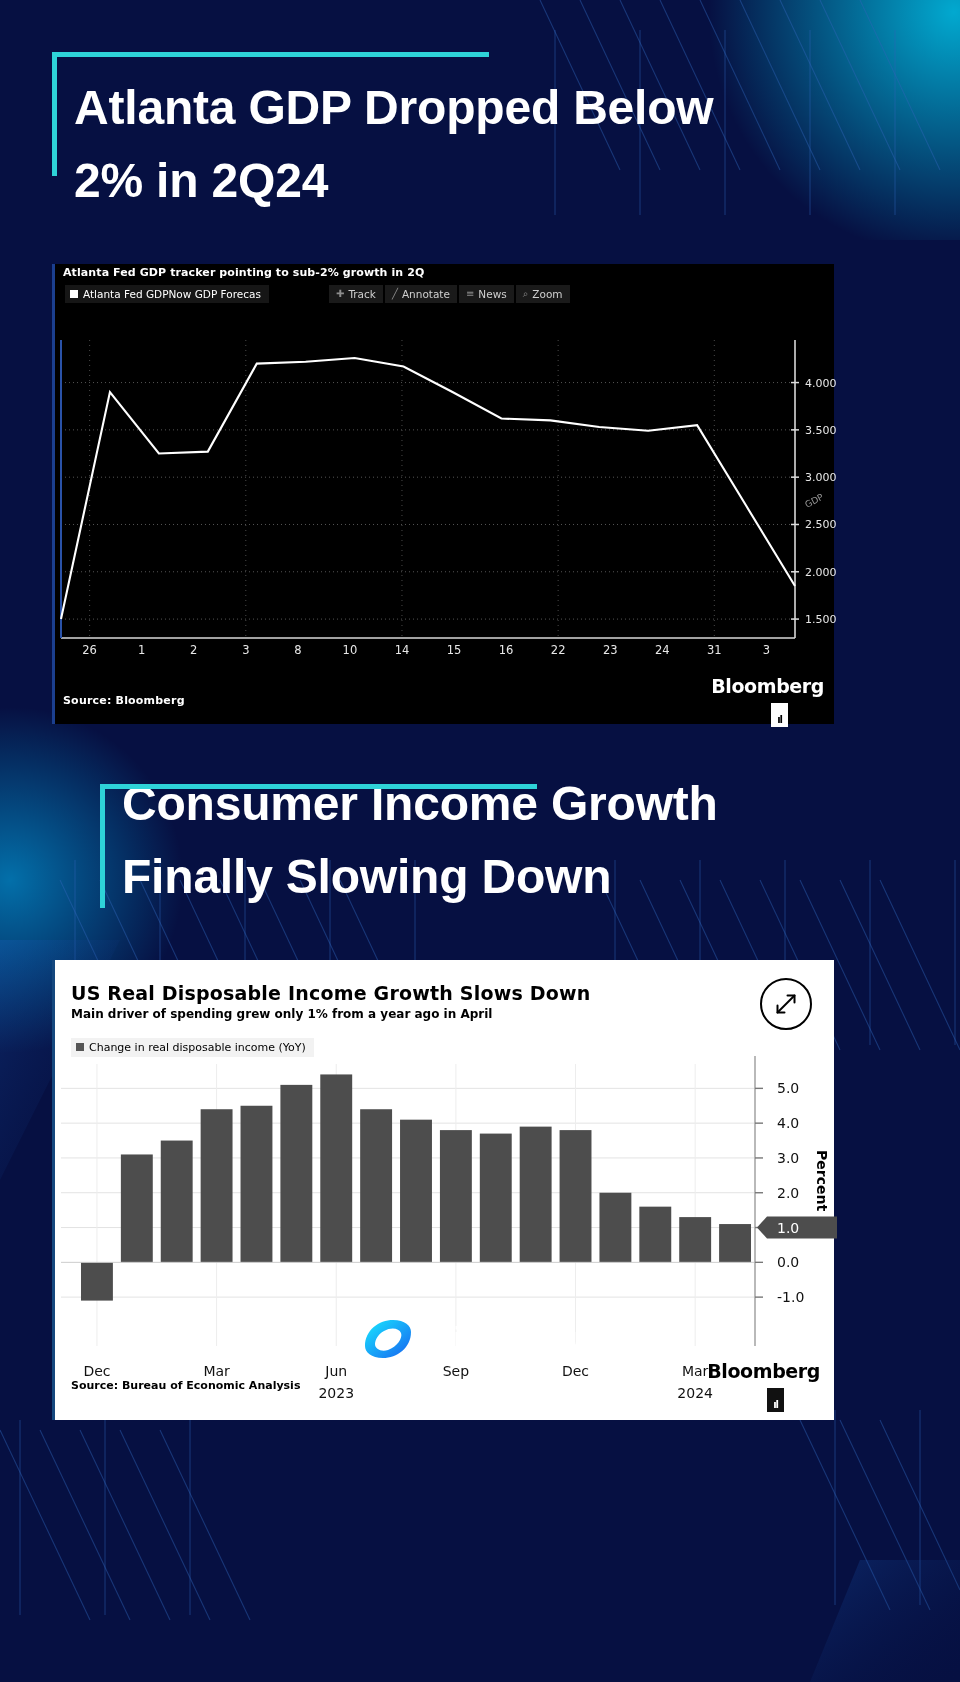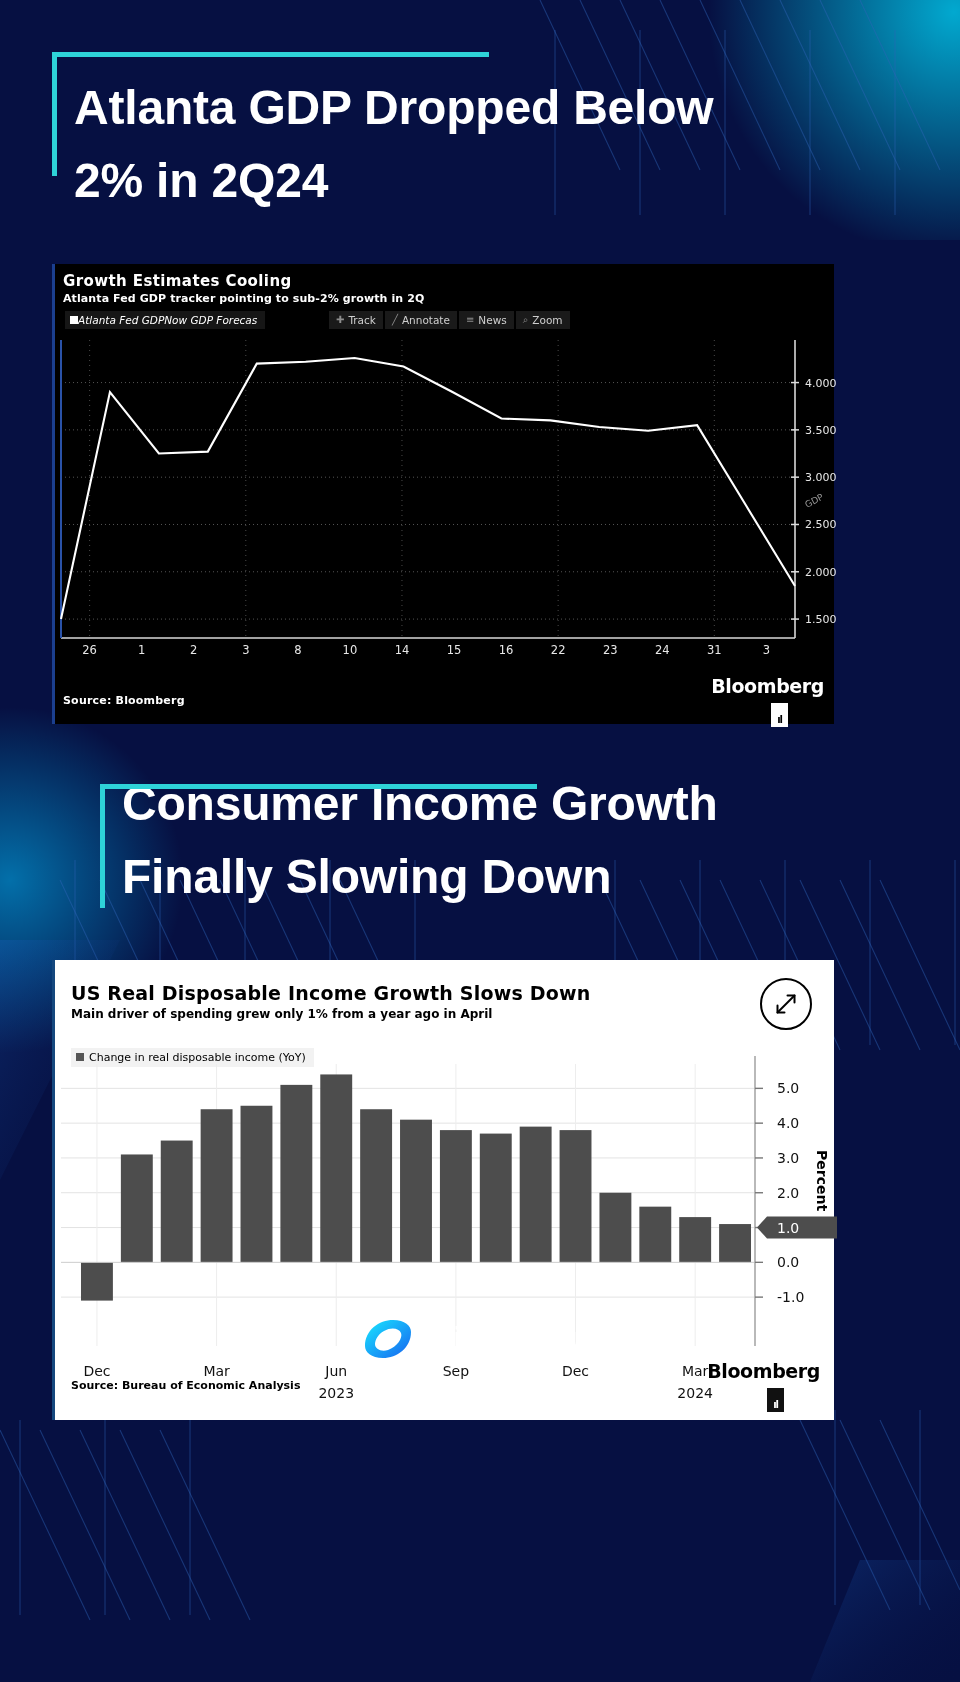--- a/index.html
+++ b/index.html
@@ -46,21 +46,21 @@
     position:relative; margin:46px 0 0 52px; width:782px; height:460px;
     background:#000000; color:#ffffff;
     border-left:3px solid #1b3f8f;
     font-family:"DejaVu Sans", sans-serif;
   }
   .c1-title { font-size:15px; font-weight:700; padding:8px 0 0 8px; letter-spacing:.4px; }
   .c1-sub { font-size:11px; font-weight:700; padding:2px 0 0 8px; letter-spacing:.1px; }
   .c1-toolrow { position:relative; height:20px; margin-top:6px; }
   .c1-legend {
     position:absolute; left:10px; top:0; background:#161616;
-    font-size:10.5px; padding:3px 8px 3px 5px; display:flex; align-items:center; font-style:italic;
+    font-size:10.5px; padding:3px 8px 3px 5px; display:flex; align-items:center; gap:5px;
   }
   .c1-legend .sw { width:8px; height:8px; background:#ffffff; display:inline-block; }
   .c1-tools {
     position:absolute; left:274px; top:0; display:flex; gap:2px;
   }
   .c1-tool {
     background:#1a1a1a; color:#cfcfcf; font-size:10.5px;
     padding:3px 7px; display:flex; align-items:center; gap:4px;
   }
   .c1-tool .ti { color:#8d8d8d; font-size:10px; }
@@ -82,21 +82,21 @@
   
   .chart2 {
     position:relative; margin:46px 0 0 52px; width:782px; height:460px;
     background:#ffffff; color:#000000;
     border-left:3px solid #15487e;
     font-family:"DejaVu Sans", sans-serif;
   }
   .c2-title { font-size:19px; font-weight:700; padding:22px 0 0 16px; letter-spacing:.2px; }
   .c2-sub { font-size:12px; font-weight:700; padding:3px 0 0 16px; }
   .c2-legend {
-    position:absolute; left:16px; top:88px; background:#f2f2f2;
+    position:absolute; left:16px; top:78px; background:#f2f2f2;
     font-size:11px; padding:3px 8px 3px 5px; display:flex; align-items:center; gap:5px;
   }
   .c2-legend .sw { width:8px; height:8px; background:#555; display:inline-block; }
   .c2-expand {
     position:absolute; right:22px; top:18px; width:52px; height:52px;
     border:2px solid #000; border-radius:50%;
     display:flex; align-items:center; justify-content:center;
   }
   .c2-plot { position:absolute; left:0; top:96px; width:782px; height:300px; }
   .c2-ylabel {
@@ -200,21 +200,20 @@
 
 <div id="page">
 
   <div class="headline-block">
     <div class="headline-rule-top"></div>
     <div class="headline-rule-left"></div>
     <div class="headline-text">Atlanta GDP Dropped Below 2% in 2Q24</div>
   </div>
 
   <div class="chart1">
-    <div class="c1-title">Growth Estimates Cooling</div>
     <div class="c1-sub">Atlanta Fed GDP tracker pointing to sub-2% growth in 2Q</div>
 
     <div class="c1-toolrow">
       <div class="c1-legend">
         <span class="sw"></span>
         <span>Atlanta Fed GDPNow GDP Forecas</span>
       </div>
       <div class="c1-tools">
         <div class="c1-tool">
           <span class="ti">✚</span>

